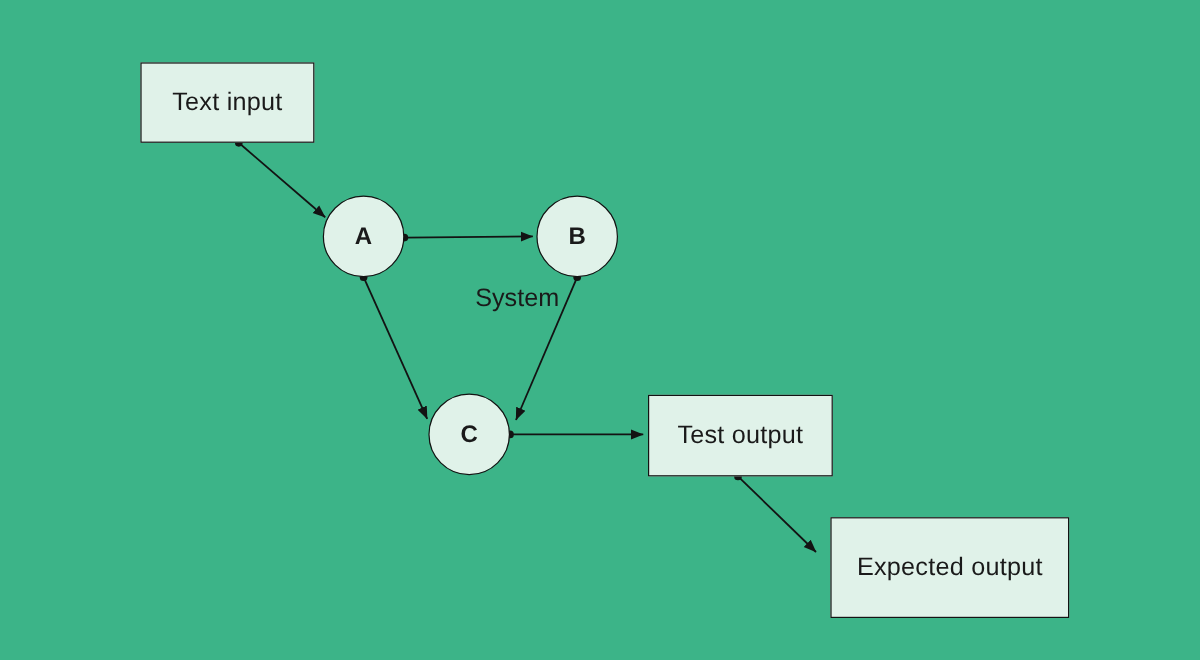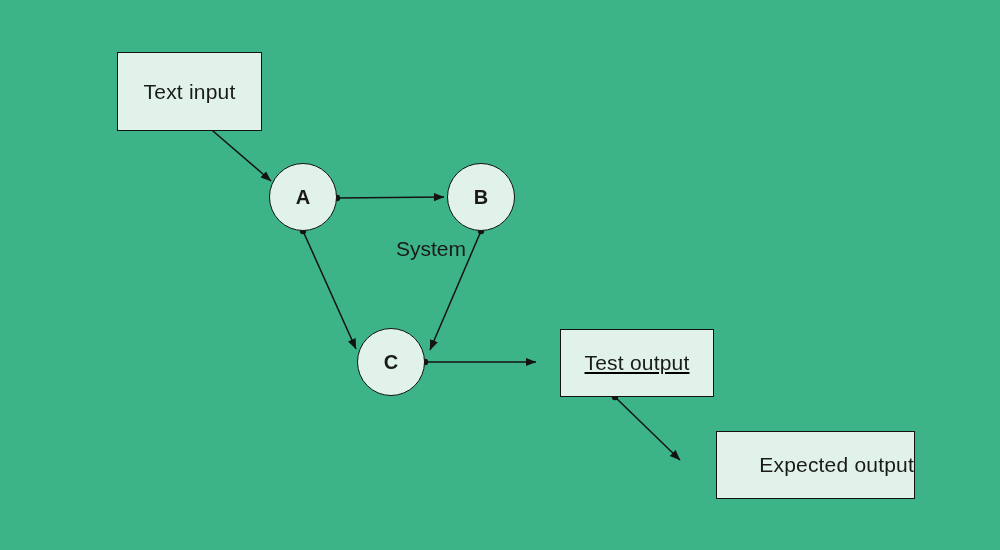--- a/index.html
+++ b/index.html
@@ -74,35 +74,35 @@
     <g>
         <circle cx="199" cy="119" r="3.2" fill="#131313"></circle>
         <circle cx="337" cy="198" r="3.2" fill="#131313"></circle>
         <circle cx="303" cy="231" r="3.2" fill="#131313"></circle>
         <circle cx="481" cy="231" r="3.2" fill="#131313"></circle>
         <circle cx="425" cy="362" r="3.2" fill="#131313"></circle>
         <circle cx="615" cy="397" r="3.2" fill="#131313"></circle>
       </g>
   </svg>
   <div>
-      <div class="node rect" style="left: 117px; top: 52px; width: 145px; height: 79px;">
+      <div class="node rect" style="left: 117px; top: 52px; width: 145px; height: 67px;">
         <span class="node-label">Text input</span>
       </div>
       <div class="node circle" style="left: 269px; top: 163px; width: 68px; height: 68px;">
         <span class="node-label">A</span>
       </div>
       <div class="node circle" style="left: 447px; top: 163px; width: 68px; height: 68px;">
         <span class="node-label">B</span>
       </div>
       <div class="node circle" style="left: 357px; top: 328px; width: 68px; height: 68px;">
         <span class="node-label">C</span>
       </div>
-      <div class="node rect" style="left: 560px; top: 329px; width: 154px; height: 68px; text-decoration: underline;">
+      <div class="node rect" style="left: 540px; top: 329px; width: 154px; height: 68px;">
         <span class="node-label">Test output</span>
       </div>
-      <div class="node rect" style="left: 716px; top: 431px; width: 199px; height: 68px; justify-content: flex-end;">
+      <div class="node rect" style="left: 692px; top: 431px; width: 199px; height: 84px;">
         <span class="node-label">Expected output</span>
       </div>
     </div>
   <div class="annotation" style="left: 391px; top: 234px;">
       <div>System</div>
     </div>
 </div>
 
 </body></html>

